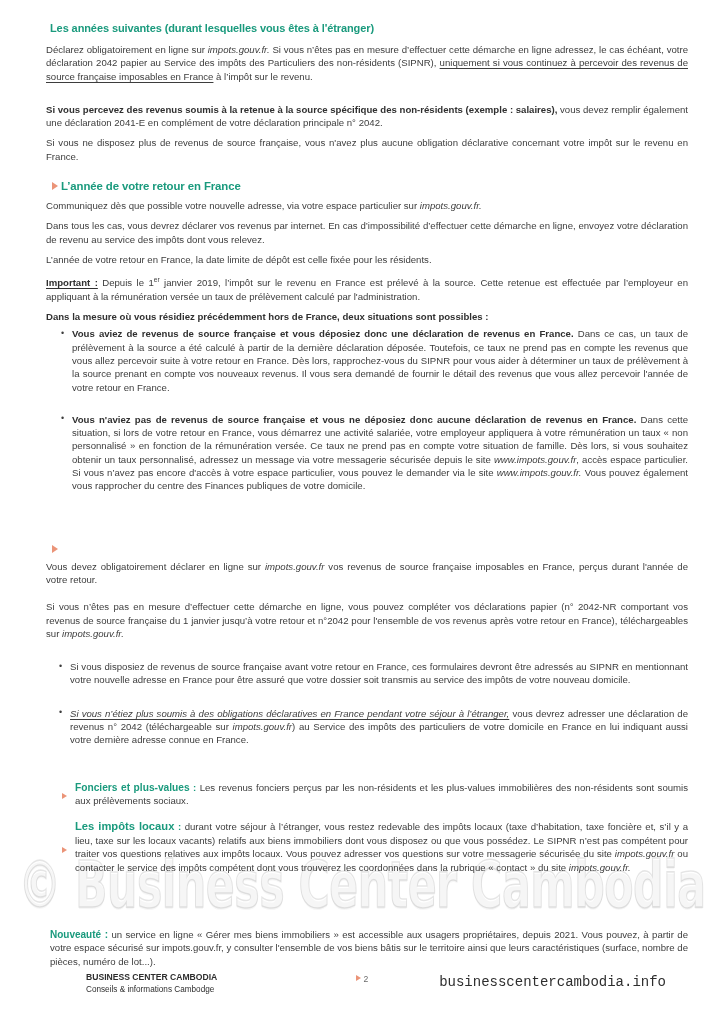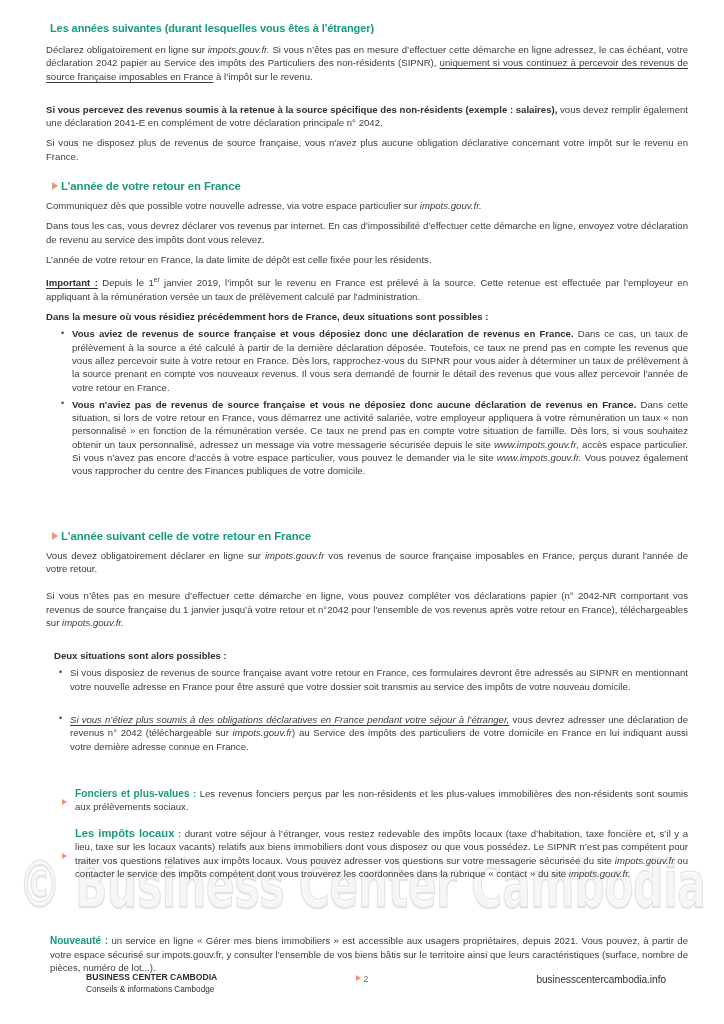--- a/index.html
+++ b/index.html
@@ -101,21 +101,21 @@
 
   
   ul.dots {
     list-style: none;
     margin: 0 0 0 14px;
     padding: 0;
   }
   ul.dots > li {
     position: relative;
     padding-left: 12px;
-    margin-bottom: 4px;
+    margin-bottom: 19px;
     font-size: 9.6px;
     line-height: 13.3px;
     text-align: justify;
     color: #3d3d3d;
   }
   ul.dots > li:last-child { margin-bottom: 0; }
   ul.dots > li::before {
     content: "•";
     position: absolute;
     left: 1px;
@@ -179,22 +179,23 @@
     border-left-color: #eb9478;
     border-left-width: 5.5px;
     border-top-width: 3.6px;
     border-bottom-width: 3.6px;
     margin-right: 3px;
     top: -1px;
   }
   .footer .right {
     position: absolute;
     right: 58px; top: 2px;
-    font-size: 10px;
+    font-size: 14px;
     color: #2e2e2e;
+    font-family: Liberation Mono, monospace;
   }
 </style>
 </head>
 <body>
 
 <div class="page">
 
   <div class="watermark">© Business Center Cambodia</div>
 
   <div class="content">
@@ -227,32 +228,30 @@
 
     <ul class="dots">
       <li><b>Vous aviez de revenus de source française et vous déposiez donc une déclaration de revenus en France.</b><span> Dans ce cas, un taux de prélèvement à la source a été calculé à partir de la dernière déclaration déposée. Toutefois, ce taux ne prend pas en compte les revenus que vous allez percevoir suite à votre retour en France. Dès lors, rapprochez-vous du SIPNR pour vous aider à déterminer un taux de prélèvement à la source prenant en compte vos nouveaux revenus. Il vous sera demandé de fournir le détail des revenus que vous allez percevoir l'année de votre retour en France.</span></li>
       <li><b>Vous n'aviez pas de revenus de source française et vous ne déposiez donc aucune déclaration de revenus en France.</b><span> Dans cette situation, si lors de votre retour en France, vous démarrez une activité salariée, votre employeur appliquera à votre rémunération un taux « non personnalisé » en fonction de la rémunération versée. Ce taux ne prend pas en compte votre situation de famille. Dès lors, si vous souhaitez obtenir un taux personnalisé, adressez un message via votre messagerie sécurisée depuis le site </span><i>www.impots.gouv.fr</i><span>, accès espace particulier. Si vous n’avez pas encore d'accès à votre espace particulier, vous pouvez le demander via le site </span><i>www.impots.gouv.fr.</i><span> Vous pouvez également vous rapprocher du centre des Finances publiques de votre domicile.</span></li>
     </ul>
 
     <div class="gap-xl"></div>
 
     <div class="sub-head" style="margin-top:6px;">
       <span class="tri"></span>
-      <span>L'année suivant celle de votre retour en France</span>
     </div>
 
     <p class="justify"><span>Vous devez obligatoirement déclarer en ligne sur </span><i>impots.gouv.fr</i><span> vos revenus de source française imposables en France, perçus durant l'année de votre retour.</span></p>
 
     <div class="gap-sm"></div>
 
     <p class="justify"><span>Si vous n’êtes pas en mesure d’effectuer cette démarche en ligne, vous pouvez compléter vos déclarations papier (n° 2042-NR comportant vos revenus de source française du 1  janvier jusqu’à votre retour et n°2042 pour l'ensemble de vos revenus après votre retour en France), téléchargeables sur </span><i>impots.gouv.fr.</i></p>
 
     <div class="gap-md"></div>
 
-    <p style="margin-left:8px;margin-bottom:4px;"><b>Deux situations sont alors possibles :</b></p>
 
     <ul class="dots" style="margin-left:12px;">
       <li style="margin-bottom:20px;">Si vous disposiez de revenus de source française avant votre retour en France, ces formulaires devront être adressés au SIPNR en mentionnant votre nouvelle adresse en France pour être assuré que votre dossier soit transmis au service des impôts de votre nouveau domicile.</li>
       <li><i class="u">Si vous n’étiez plus soumis à des obligations déclaratives en France pendant votre séjour à l’étranger,</i><span> vous devrez adresser une déclaration de revenus n° 2042 (téléchargeable sur </span><i>impots.gouv.fr</i><span>) au Service des impôts des particuliers de votre domicile en France en lui indiquant aussi votre dernière adresse connue en France.</span></li>
     </ul>
 
     <div class="gap-lg"></div>
 
     <div class="inline-sec">
       <span class="tri tri-sm"></span>

